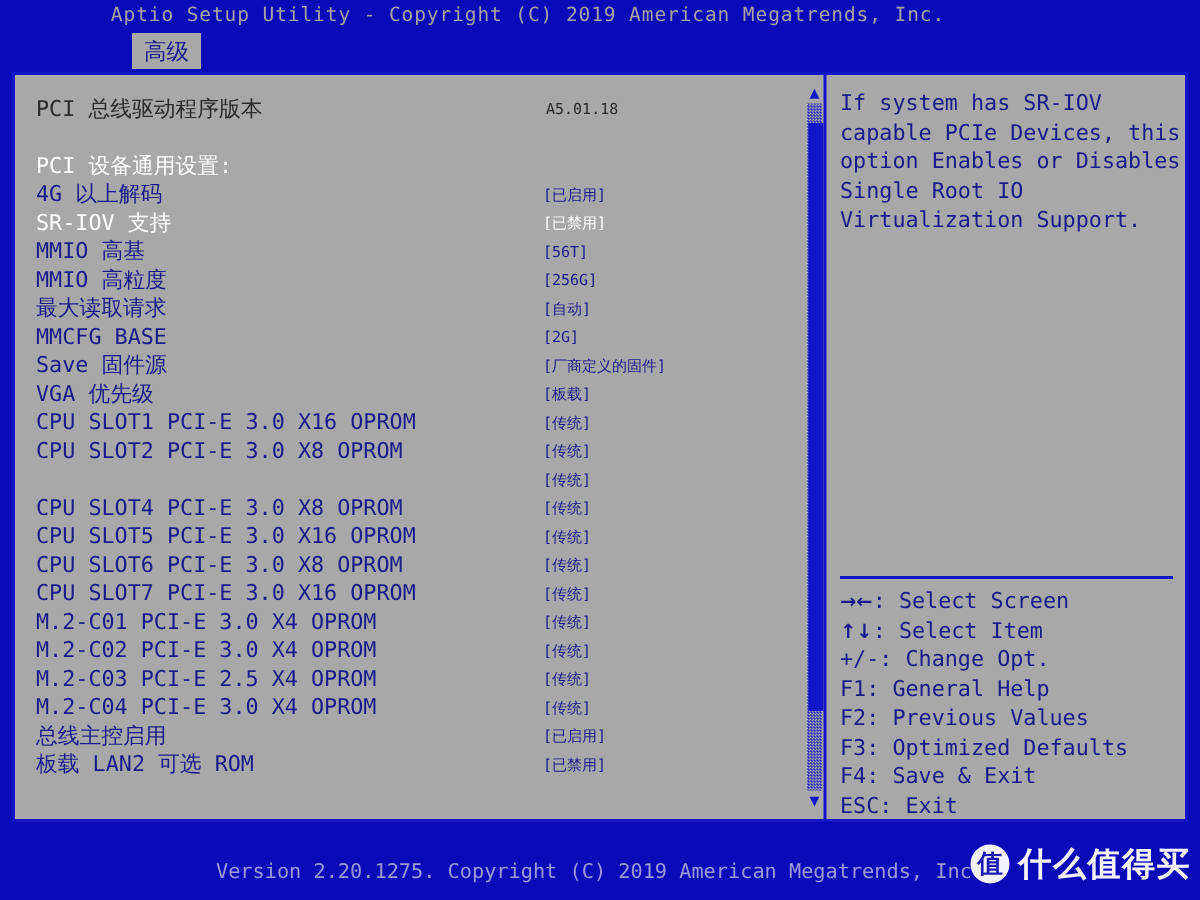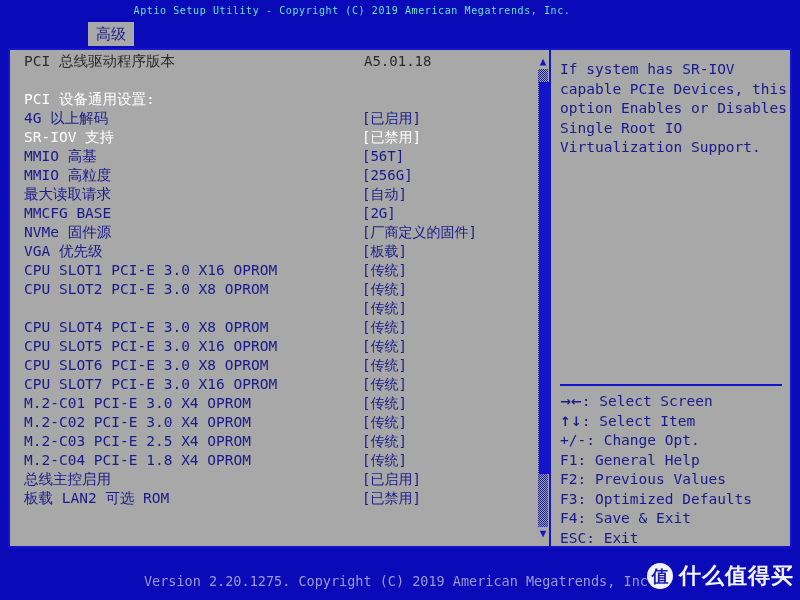--- a/index.html
+++ b/index.html
@@ -20,22 +20,22 @@
     height: 600px;
     background: #0a0ab8;
   }
 
   
   .titlebar {
     position: absolute;
     left: 0; top: 0;
     width: 704px; height: 22px;
     text-align: center;
-    color: #5eead4;
-    font-size: 10px;
+    color: #a3a3a3;
+    font-size: 13px;
     line-height: 22px;
     letter-spacing: 0.6px;
     white-space: pre;
   }
 
   
   .tabstrip {
     position: absolute;
     left: 0; top: 22px;
     width: 760px; height: 24px;
@@ -65,40 +65,40 @@
   .vsplit {
     position: absolute;
     left: 549px; top: 48px;
     width: 2px; height: 500px;
     background: #1414c8;
   }
 
   
   .optlist {
     position: absolute;
-    left: 12px; top: 52px;
+    left: 12px; top: 64px;
     width: 528px; height: 492px;
     overflow: hidden;
   }
   .row {
     position: relative;
     height: 19px;
     line-height: 19px;
     white-space: pre;
   }
   .row .lbl {
     position: absolute;
     left: 12px; top: 0;
     font-size: 14.5px;
     color: #1a1a8c;
   }
   .row .val {
     position: absolute;
     left: 350px; top: 0;
-    font-size: 14px;
+    font-size: 10px;
     color: #1a1a8c;
   }
   .row.info .lbl,
   .row.info .val { color: #2b2b2b; }
   .row.info .val { left: 352px; }
   .row.selected .lbl,
   .row.selected .val { color: #ffffff; }
   .row.spacer { height: 19px; }
   .row.header .lbl { color: #ffffff; }
 
@@ -242,33 +242,33 @@
 
   <div class="row info"><span class="lbl">PCI 总线驱动程序版本</span><span class="val">A5.01.18</span></div>
       <div class="row spacer"></div>
       <div class="row header"><span class="lbl">PCI 设备通用设置:</span></div>
       <div class="row"><span class="lbl">4G 以上解码</span><span class="val">[已启用]</span></div>
       <div class="row selected"><span class="lbl">SR-IOV 支持</span><span class="val">[已禁用]</span></div>
       <div class="row"><span class="lbl">MMIO 高基</span><span class="val">[56T]</span></div>
       <div class="row"><span class="lbl">MMIO 高粒度</span><span class="val">[256G]</span></div>
       <div class="row"><span class="lbl">最大读取请求</span><span class="val">[自动]</span></div>
       <div class="row"><span class="lbl">MMCFG BASE</span><span class="val">[2G]</span></div>
-      <div class="row"><span class="lbl">NVMe 固件源</span><span class="val">[厂商定义的固件]</span></div>
+      <div class="row"><span class="lbl">Save 固件源</span><span class="val">[厂商定义的固件]</span></div>
       <div class="row"><span class="lbl">VGA 优先级</span><span class="val">[板载]</span></div>
       <div class="row"><span class="lbl">CPU SLOT1 PCI-E 3.0 X16 OPROM</span><span class="val">[传统]</span></div>
       <div class="row"><span class="lbl">CPU SLOT2 PCI-E 3.0 X8 OPROM</span><span class="val">[传统]</span></div>
       <div class="row"><span class="val">[传统]</span></div>
       <div class="row"><span class="lbl">CPU SLOT4 PCI-E 3.0 X8 OPROM</span><span class="val">[传统]</span></div>
       <div class="row"><span class="lbl">CPU SLOT5 PCI-E 3.0 X16 OPROM</span><span class="val">[传统]</span></div>
       <div class="row"><span class="lbl">CPU SLOT6 PCI-E 3.0 X8 OPROM</span><span class="val">[传统]</span></div>
       <div class="row"><span class="lbl">CPU SLOT7 PCI-E 3.0 X16 OPROM</span><span class="val">[传统]</span></div>
       <div class="row"><span class="lbl">M.2-C01 PCI-E 3.0 X4 OPROM</span><span class="val">[传统]</span></div>
       <div class="row"><span class="lbl">M.2-C02 PCI-E 3.0 X4 OPROM</span><span class="val">[传统]</span></div>
       <div class="row"><span class="lbl">M.2-C03 PCI-E 2.5 X4 OPROM</span><span class="val">[传统]</span></div>
-      <div class="row"><span class="lbl">M.2-C04 PCI-E 1.8 X4 OPROM</span><span class="val">[传统]</span></div>
+      <div class="row"><span class="lbl">M.2-C04 PCI-E 3.0 X4 OPROM</span><span class="val">[传统]</span></div>
       <div class="row"><span class="lbl">总线主控启用</span><span class="val">[已启用]</span></div>
       <div class="row"><span class="lbl">板载 LAN2 可选 ROM</span><span class="val">[已禁用]</span></div>
     </div>
 
   <div class="scrollbar">
     <div class="sb-arrow up">▲</div>
     <div class="sb-track">
       <div class="sb-thumb"></div>
     </div>
     <div class="sb-arrow down">▼</div>

